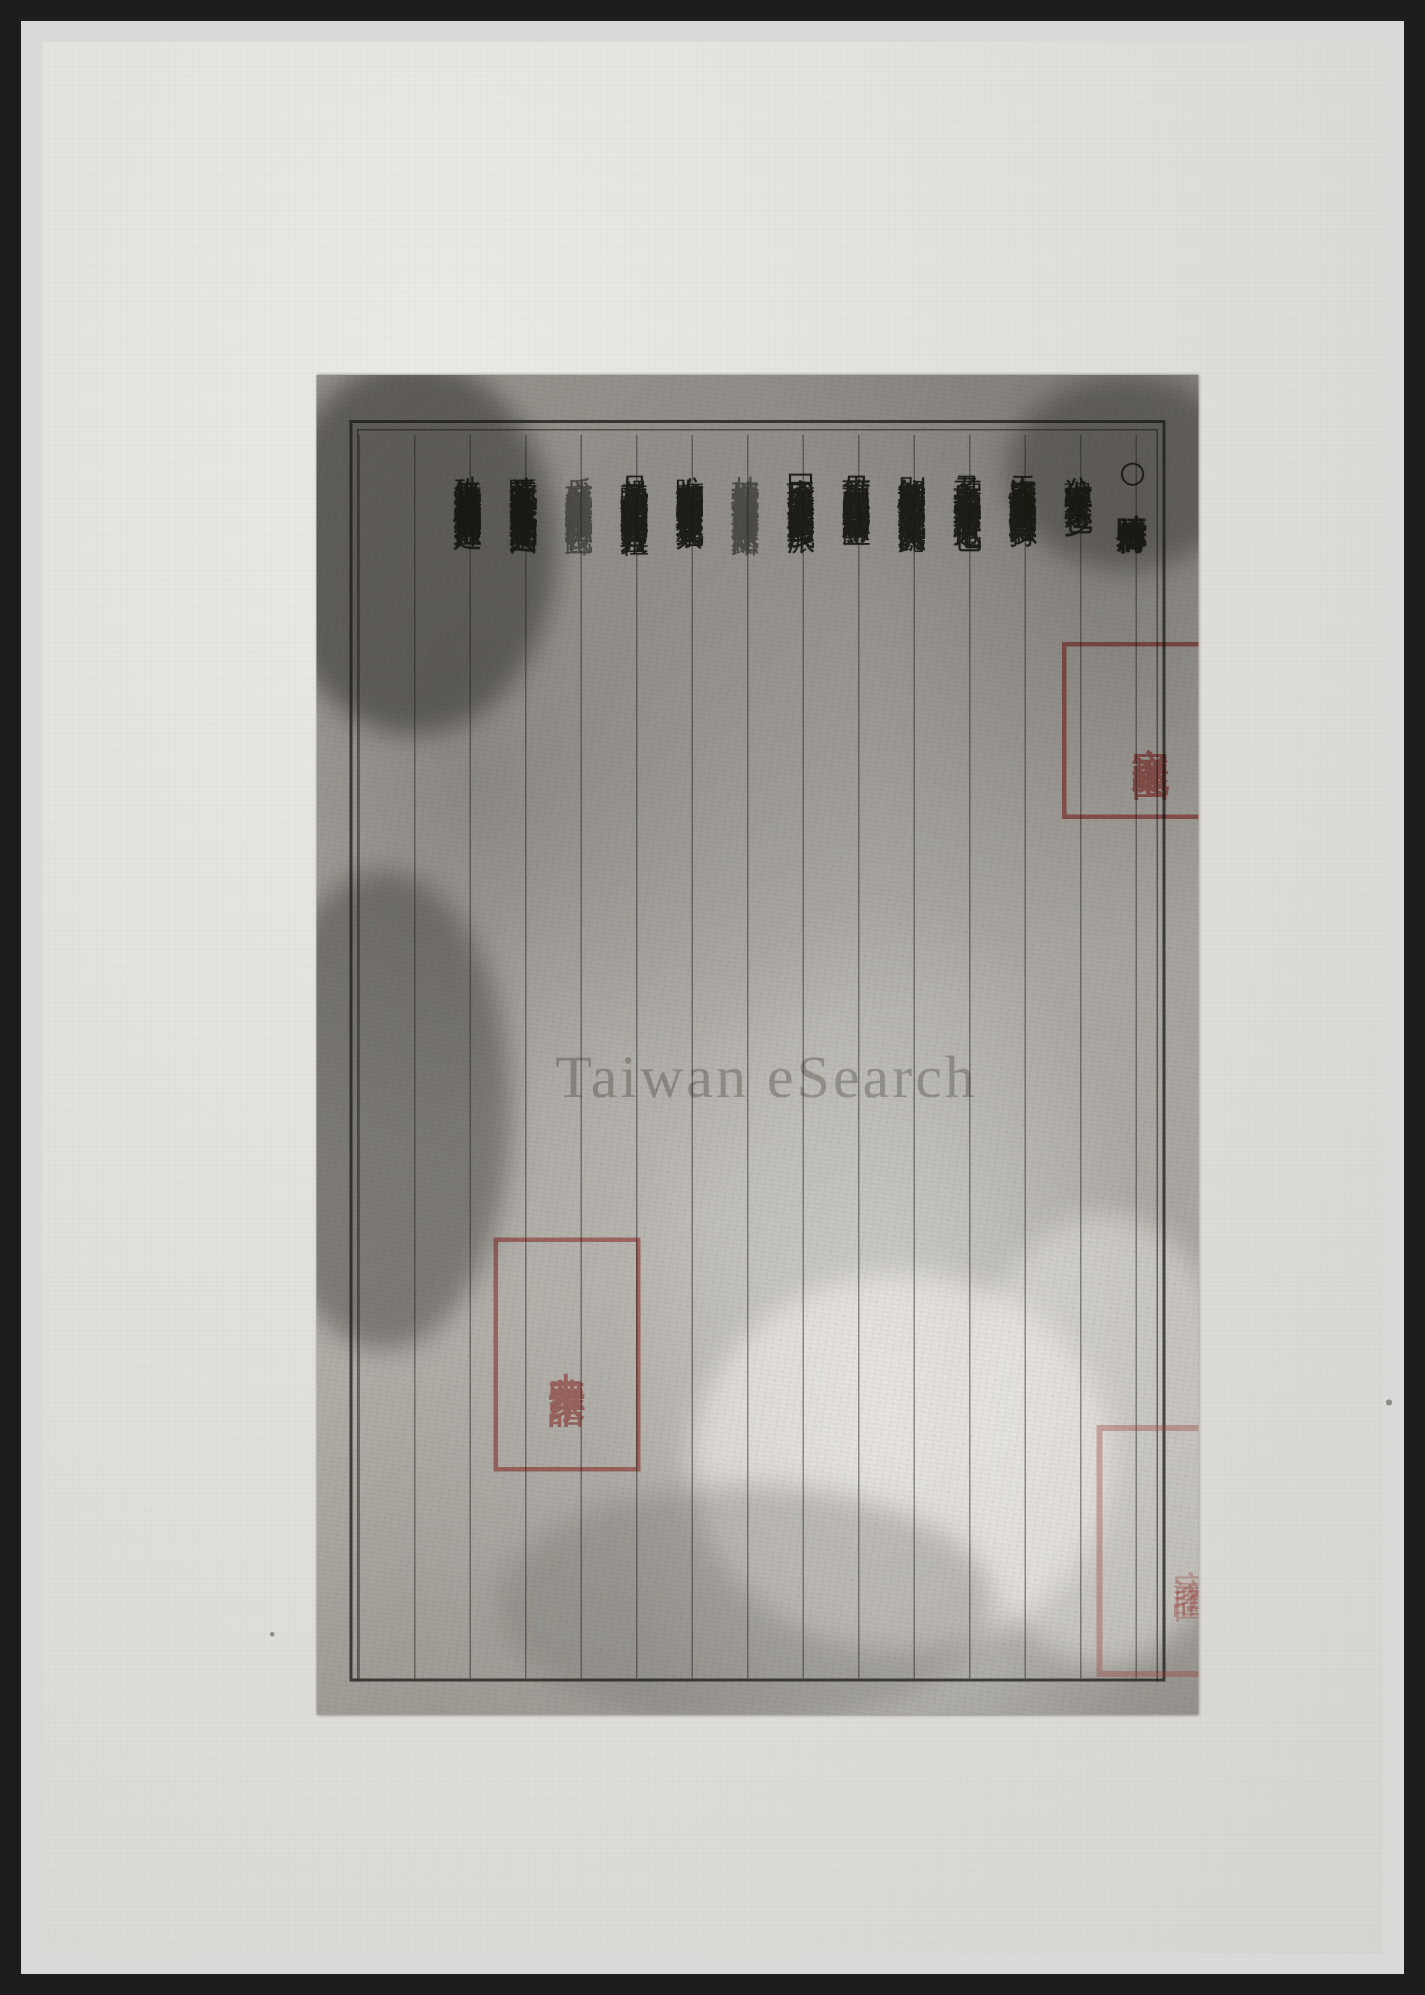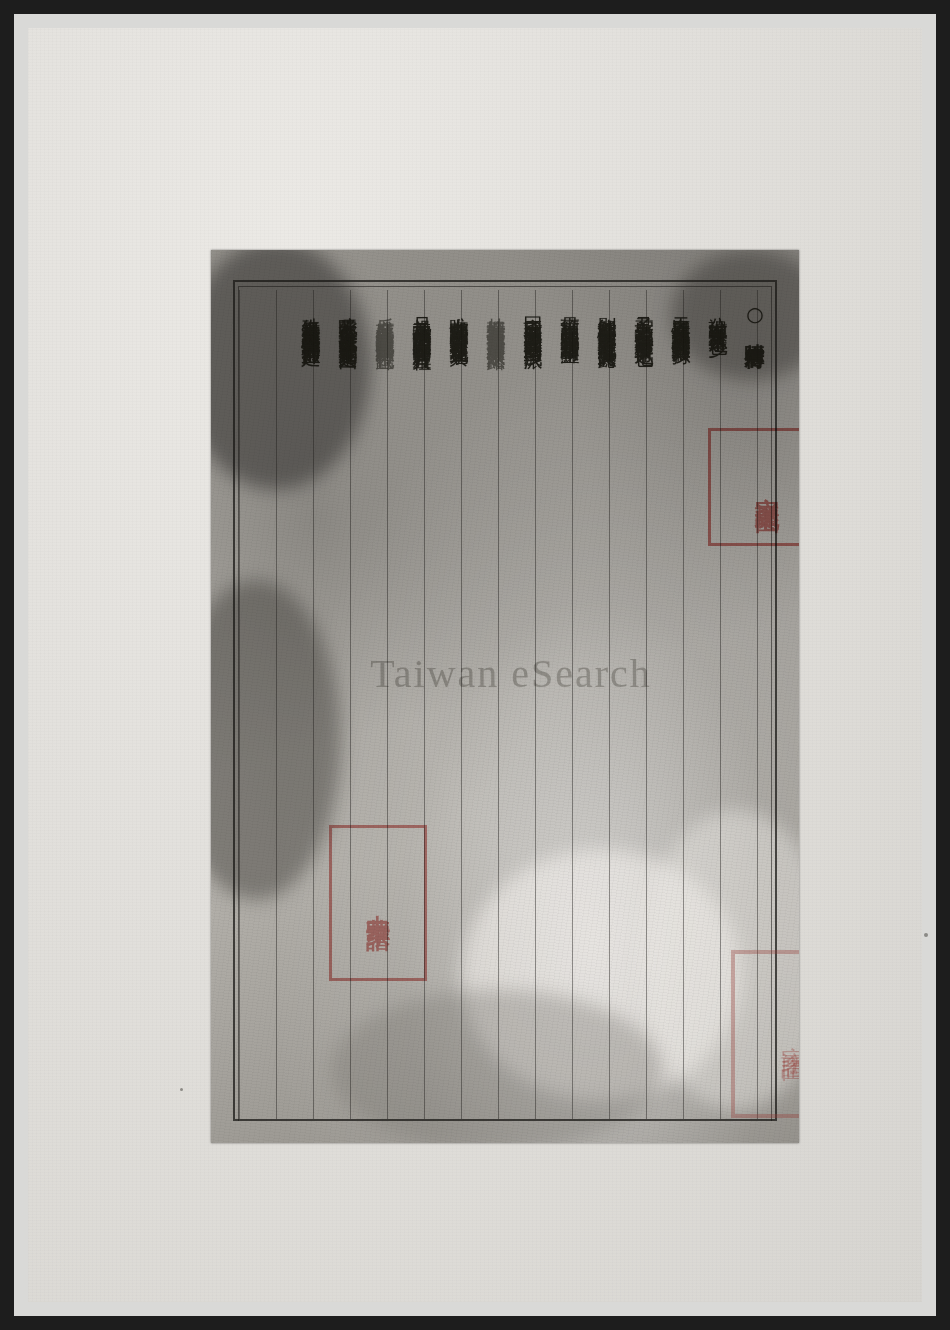--- a/index.html
+++ b/index.html
@@ -171,21 +171,21 @@
     text-orientation: upright;
     font-size: 26px;
     letter-spacing: 6px;
     display:flex; align-items:center; justify-content:center;
     font-family: "DejaVu Sans", serif;
   }
 
   
   .wm-text {
     position: absolute;
-    left: 40px; top: 400px;
+    left: 40px; top: 444px;
     width: 520px;
     text-align: center;
     font-family: "Liberation Serif", serif;
     font-size: 40px;
     letter-spacing: 2px;
     color: rgba(150,148,142,.55);
     mix-blend-mode: multiply;
     pointer-events: none;
     white-space: nowrap;
   }

